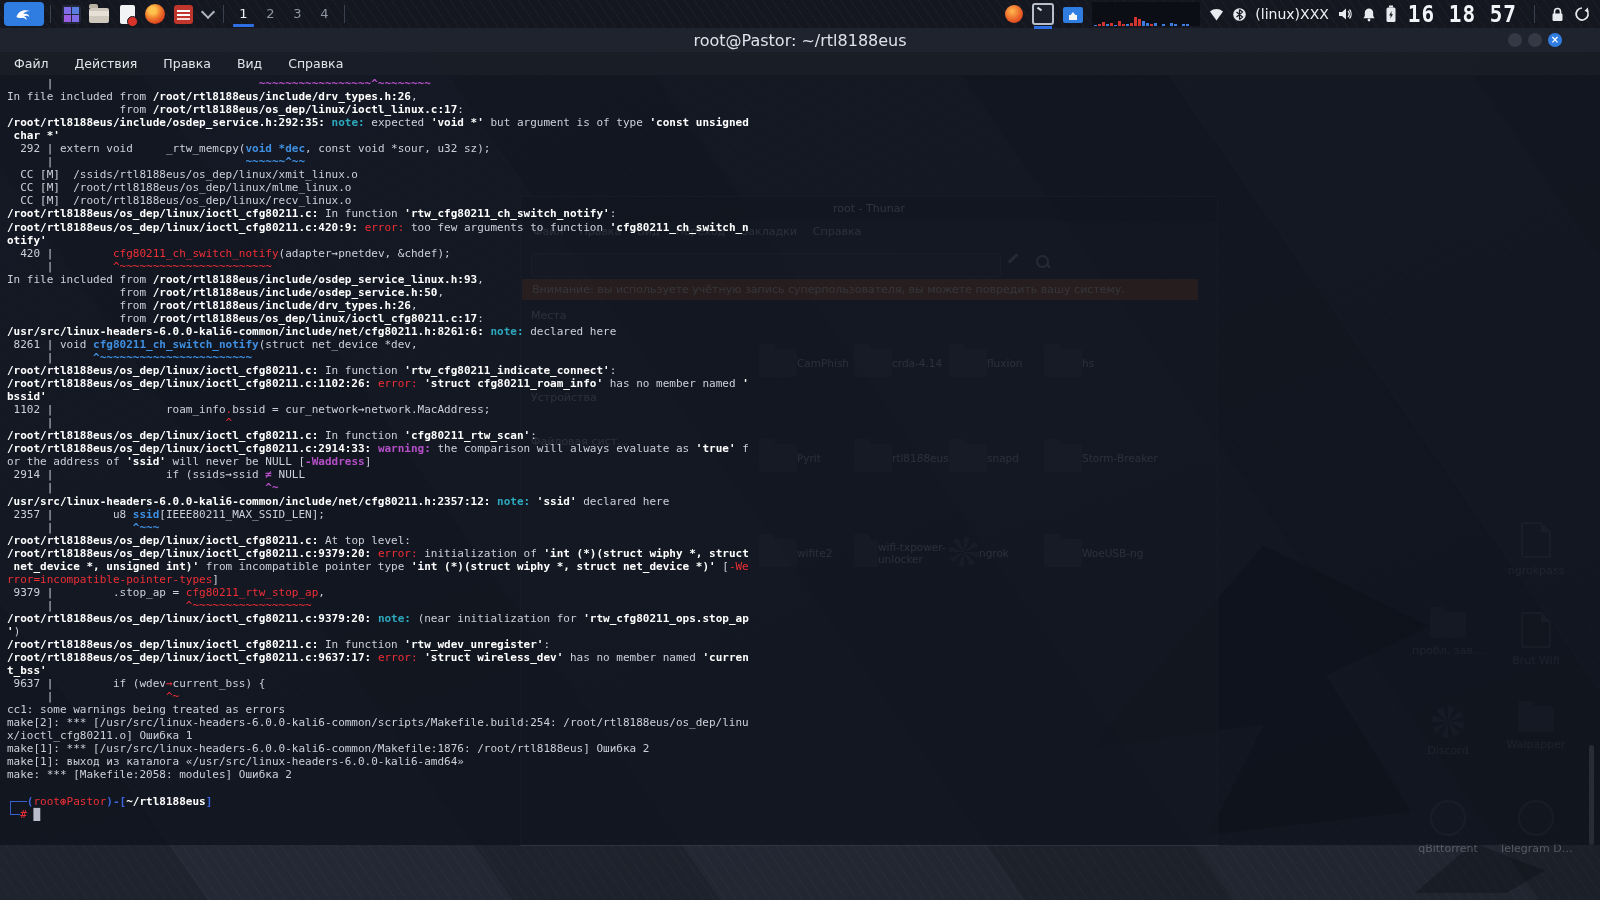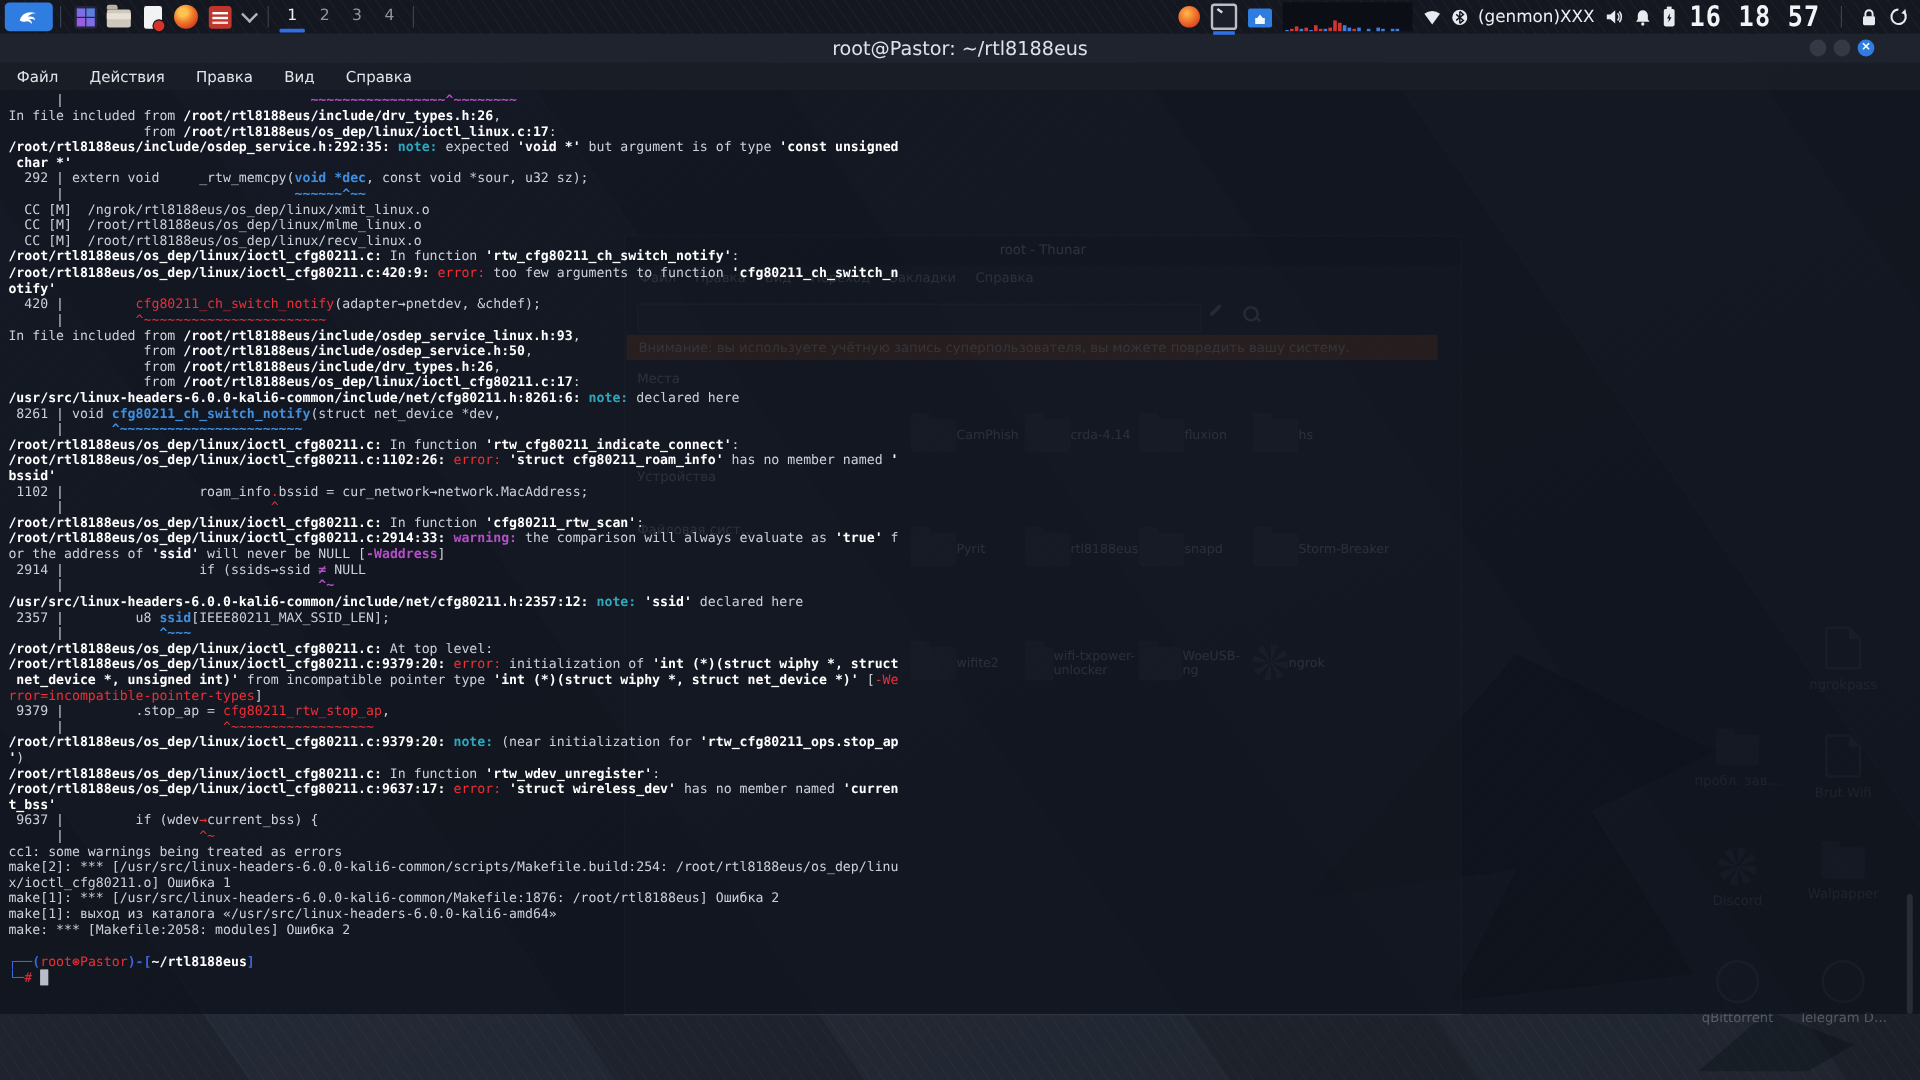--- a/index.html
+++ b/index.html
@@ -172,26 +172,26 @@
       </div>
       <div class="th-item">
         <span class="th-folder"></span>
         <span>wifite2</span>
       </div>
       <div class="th-item">
         <span class="th-folder"></span>
         <span>wifi-txpower-unlocker</span>
       </div>
       <div class="th-item">
-        <span class="th-folder"></span>
-        <span>WoeUSB-ng</span>
-      </div>
-      <div class="th-item">
         <span class="th-gear"></span>
         <span>ngrok</span>
+      </div>
+      <div class="th-item">
+        <span class="th-folder"></span>
+        <span>WoeUSB-ng</span>
       </div>
     </div>
 </div>
 
 <div id="desktop-icons">
     <div class="dicon" style="left: 1493px; top: 522px; opacity: 0.3;">
       <div class="ic ic-file"></div>
       <div>ngrokpass</div>
     </div>
     <div class="dicon" style="left: 1405px; top: 612px; opacity: 0.3;">
@@ -293,21 +293,21 @@
       <svg width="15" height="13" viewBox="0 0 15 13">
           <path d="M1 3.5 A10 10 0 0 1 14 3.5 L7.5 12.5 Z" fill="#e8eaf0"></path>
         </svg>
     </span>
     <span class="glyph">
       <svg width="13" height="15" viewBox="0 0 13 15">
           <circle cx="6.5" cy="7.5" r="6.3" fill="#e8eaf0"></circle>
           <path d="M6.5 2.5 v10 M6.5 2.5 l3 2.5 L3.5 10 M6.5 12.5 l3-2.5 L3.5 5" stroke="#14171f" stroke-width="1.2" fill="none"></path>
         </svg>
     </span>
-    <span class="genmon">(genmon)XXX</span>
+    <span class="genmon">(linux)XXX</span>
     <span class="glyph">
       <svg width="15" height="14" viewBox="0 0 15 14">
           <polygon points="1,5 4,5 8,1.5 8,12.5 4,9 1,9" fill="#e8eaf0"></polygon>
           <path d="M10 4 a4.5 4.5 0 0 1 0 6 M11.5 2.5 a7 7 0 0 1 0 9" stroke="#e8eaf0" stroke-width="1.3" fill="none"></path>
         </svg>
     </span>
     <span class="glyph">
       <svg width="14" height="15" viewBox="0 0 14 15">
           <path d="M7 1.5 a4.2 4.2 0 0 1 4.2 4.2 v3.3 l1.4 2.2 h-11.2 l1.4 -2.2 v-3.3 A4.2 4.2 0 0 1 7 1.5 Z" fill="#e8eaf0"></path>
           <circle cx="7" cy="13" r="1.4" fill="#e8eaf0"></circle>
@@ -354,21 +354,21 @@
       <span class="menu-item">Справка</span>
     </div>
   <div class="termbody" id="term">
       <div class="tl"><span class="fg">      |</span><span class="mag">                               ~~~~~~~~~~~~~~~~~^~~~~~~~~</span></div>
       <div class="tl"><span class="fg">In file included from </span><span class="wb">/root/rtl8188eus/include/drv_types.h:26</span><span class="fg">,</span></div>
       <div class="tl"><span class="fg">                 from </span><span class="wb">/root/rtl8188eus/os_dep/linux/ioctl_linux.c:17</span><span class="fg">:</span></div>
       <div class="tl"><span class="wb">/root/rtl8188eus/include/osdep_service.h:292:35:</span><span class="fg"> </span><span class="nte">note: </span><span class="fg">expected </span><span class="wb">'void *'</span><span class="fg"> but argument is of type </span><span class="wb">'const unsigned</span></div>
       <div class="tl"><span class="wb"> char *'</span></div>
       <div class="tl"><span class="fg">  292 | extern void     _rtw_memcpy(</span><span class="blu">void *dec</span><span class="fg">, const void *sour, u32 sz);</span></div>
       <div class="tl"><span class="fg">      |</span><span class="blu">                             ~~~~~~^~~</span></div>
-      <div class="tl"><span class="fg">  CC [M]  /ngrok/rtl8188eus/os_dep/linux/xmit_linux.o</span></div>
+      <div class="tl"><span class="fg">  CC [M]  /ssids/rtl8188eus/os_dep/linux/xmit_linux.o</span></div>
       <div class="tl"><span class="fg">  CC [M]  /root/rtl8188eus/os_dep/linux/mlme_linux.o</span></div>
       <div class="tl"><span class="fg">  CC [M]  /root/rtl8188eus/os_dep/linux/recv_linux.o</span></div>
       <div class="tl"><span class="wb">/root/rtl8188eus/os_dep/linux/ioctl_cfg80211.c:</span><span class="fg"> In function </span><span class="wb">'rtw_cfg80211_ch_switch_notify'</span><span class="fg">:</span></div>
       <div class="tl"><span class="wb">/root/rtl8188eus/os_dep/linux/ioctl_cfg80211.c:420:9:</span><span class="fg"> </span><span class="err">error: </span><span class="fg">too few arguments to function </span><span class="wb">'cfg80211_ch_switch_n</span></div>
       <div class="tl"><span class="wb">otify'</span></div>
       <div class="tl"><span class="fg">  420 |         </span><span class="err">cfg80211_ch_switch_notify</span><span class="fg">(adapter→pnetdev, &amp;chdef);</span></div>
       <div class="tl"><span class="fg">      |</span><span class="err">         ^~~~~~~~~~~~~~~~~~~~~~~~</span></div>
       <div class="tl"><span class="fg">In file included from </span><span class="wb">/root/rtl8188eus/include/osdep_service_linux.h:93</span><span class="fg">,</span></div>
       <div class="tl"><span class="fg">                 from </span><span class="wb">/root/rtl8188eus/include/osdep_service.h:50</span><span class="fg">,</span></div>
       <div class="tl"><span class="fg">                 from </span><span class="wb">/root/rtl8188eus/include/drv_types.h:26</span><span class="fg">,</span></div>

